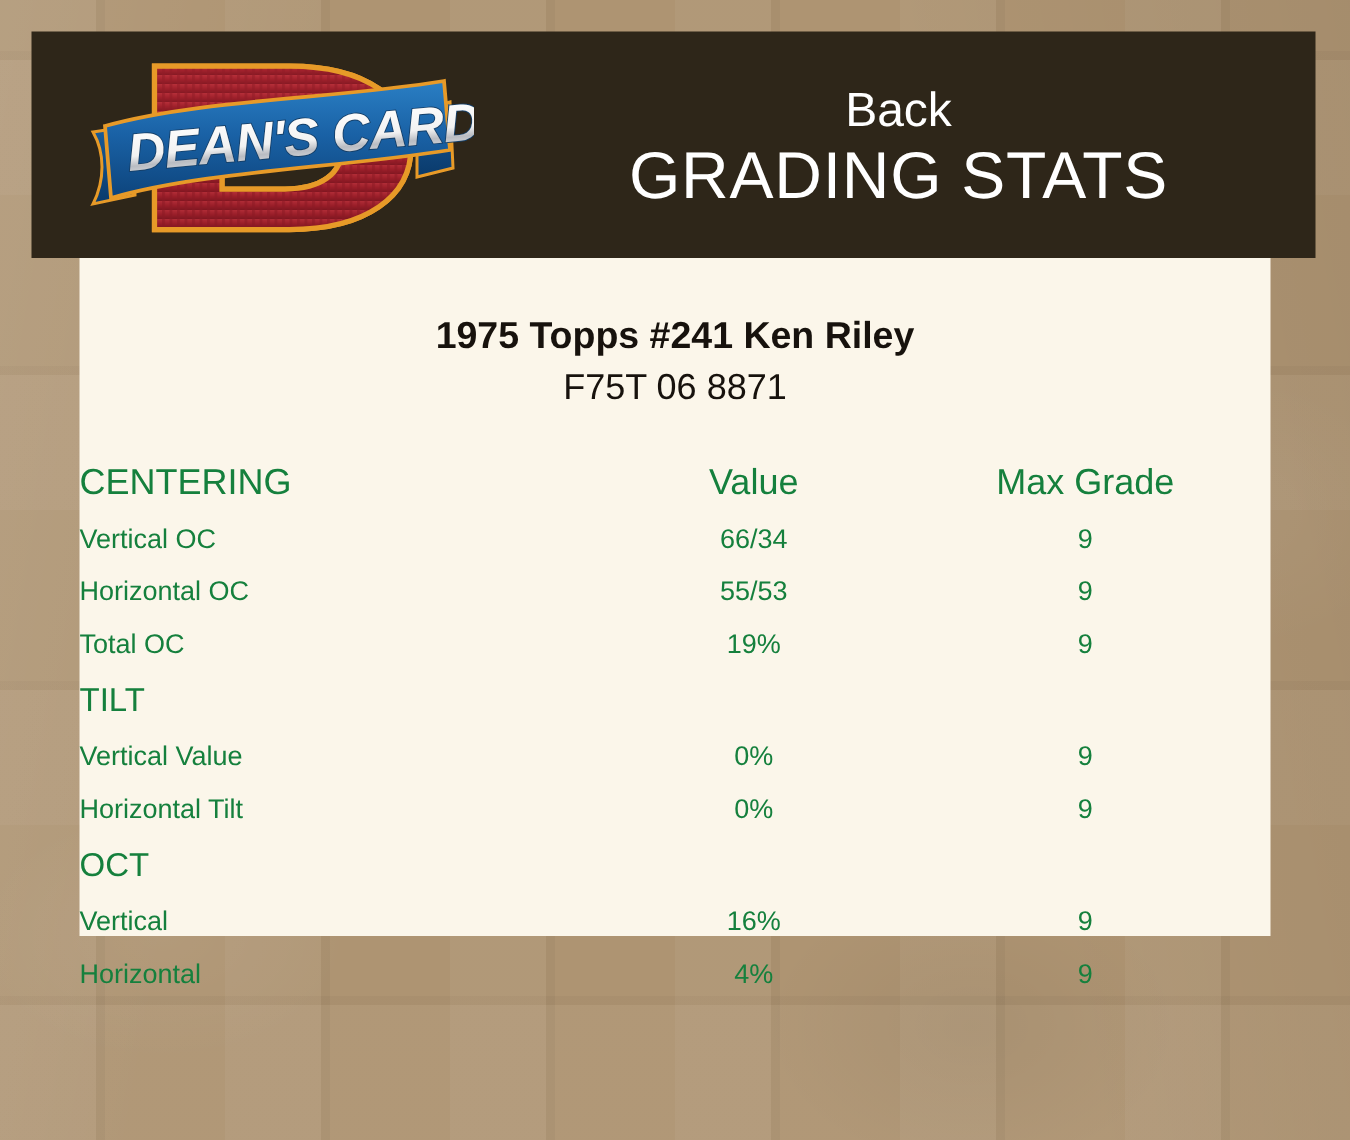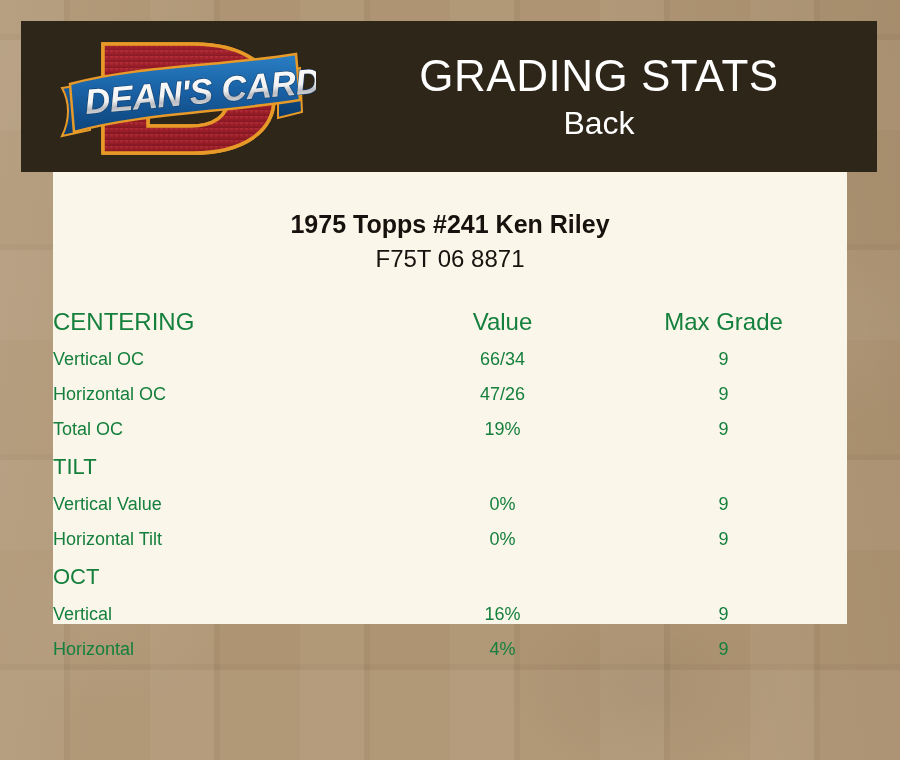--- a/index.html
+++ b/index.html
@@ -213,22 +213,22 @@
 
       <g>
         <path d="M22 58 C86 40 176 40 248 28 L252 74 C178 86 88 88 26 106 Z" fill="url(#blueGrad)" stroke="#e79a28" stroke-width="2.5"></path>
       </g>
 
       <text x="38" y="88" transform="rotate(-5.2 38 88)" font-family="'Liberation Sans', sans-serif" font-size="35" font-weight="bold" font-style="italic" letter-spacing="-0.5" fill="url(#silverGrad)" stroke="#153f68" stroke-width="1.2" paint-order="stroke">DEAN'S CARDS</text>
     </svg>
   </div>
 
   <div id="header-titles">
+    <div id="grading-subtitle">Back</div>
     <div id="grading-title">GRADING STATS</div>
-    <div id="grading-subtitle">Back</div>
   </div>
 
 </div>
 
 <div id="panel">
 
   <div id="card-heading">
     <div id="card-title">1975 Topps #241 Ken Riley</div>
     <div id="card-id">F75T 06 8871</div>
   </div>
@@ -240,21 +240,21 @@
           <th class="col-value">Value</th>
           <th class="col-grade">Max Grade</th>
         </tr>
         <tr class="data-row">
           <td class="col-label">Vertical OC</td>
           <td class="col-value">66/34</td>
           <td class="col-grade">9</td>
         </tr>
         <tr class="data-row">
           <td class="col-label">Horizontal OC</td>
-          <td class="col-value">47/26</td>
+          <td class="col-value">55/53</td>
           <td class="col-grade">9</td>
         </tr>
         <tr class="data-row">
           <td class="col-label">Total OC</td>
           <td class="col-value">19%</td>
           <td class="col-grade">9</td>
         </tr>
         <tr class="section-row">
           <td class="col-label">TILT</td>
           <td class="col-value"></td>

